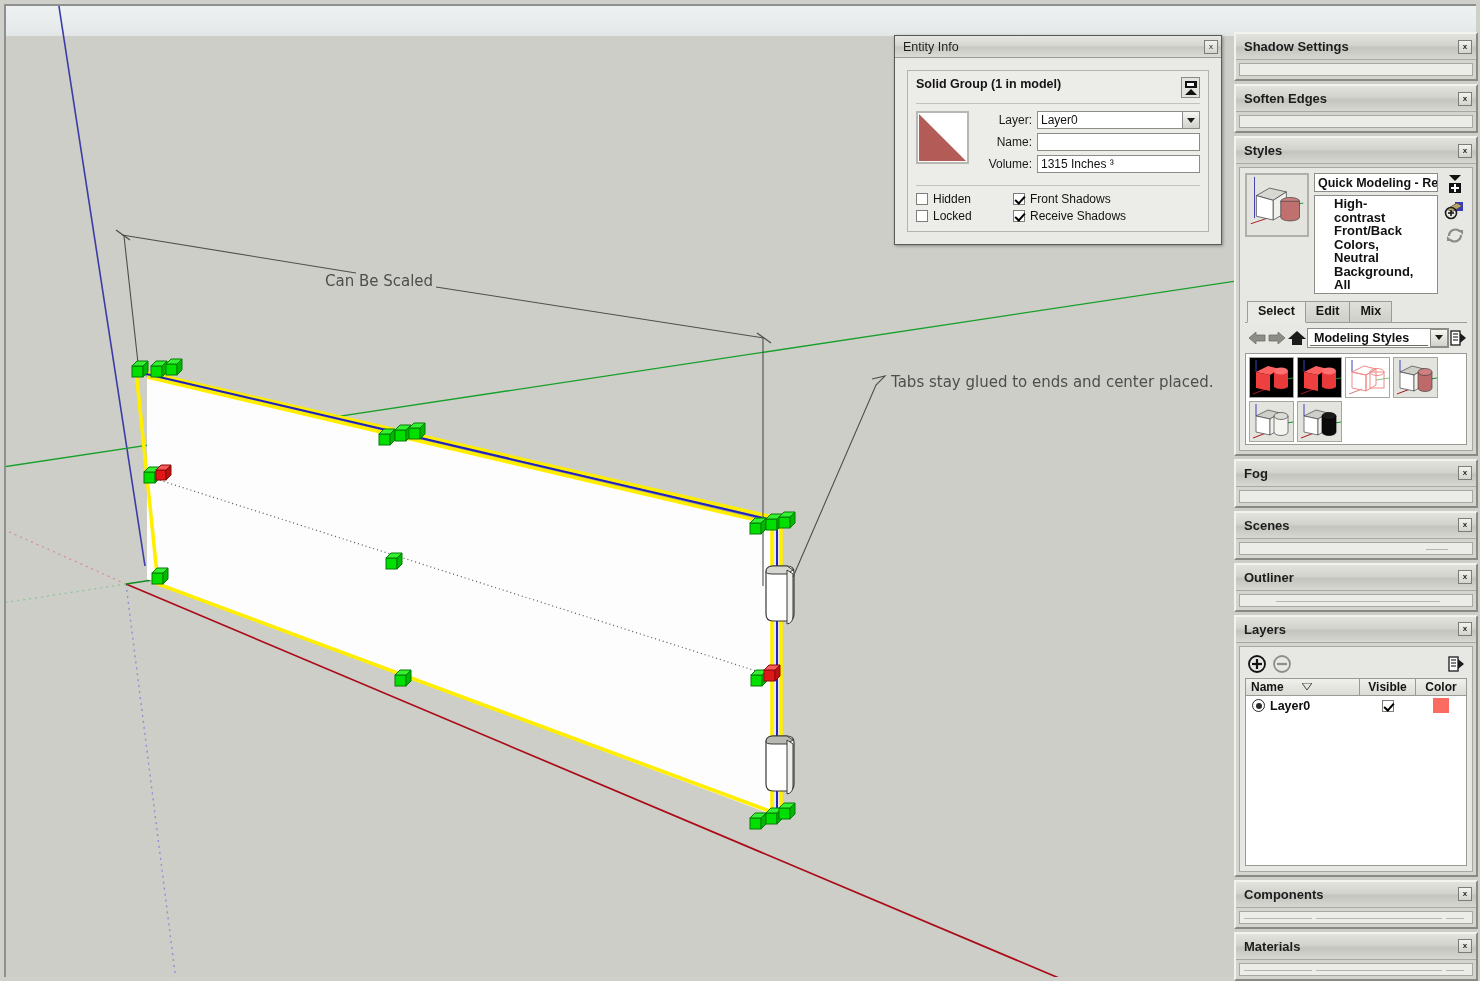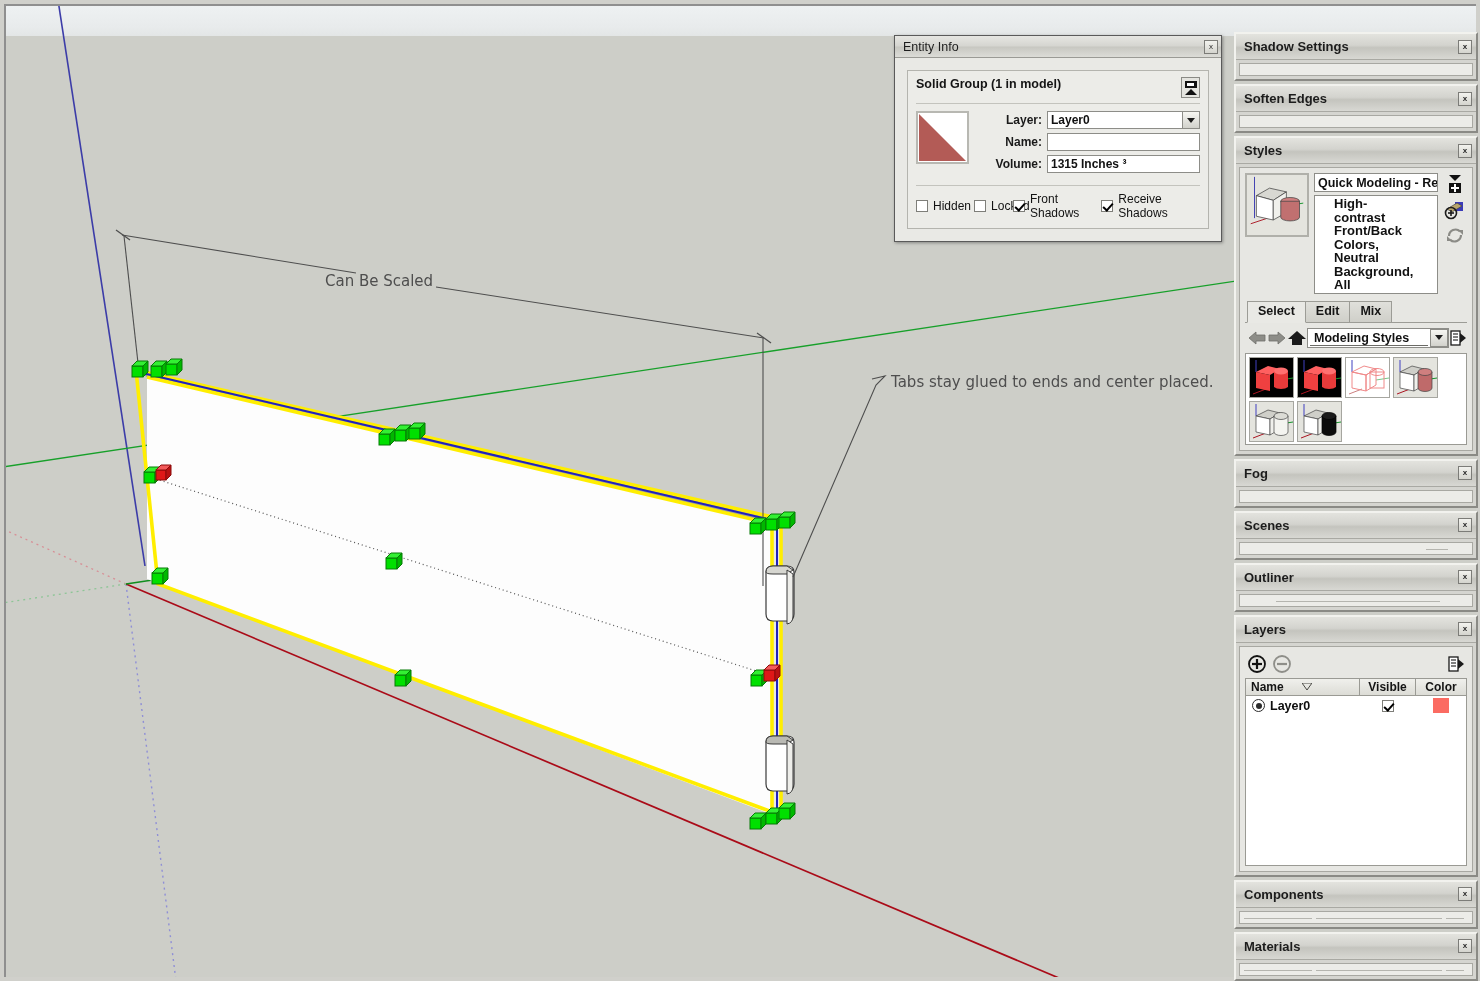--- a/index.html
+++ b/index.html
@@ -101,21 +101,21 @@
     width: 12px; height: 7px; background: #111;
     display: flex; align-items: center; justify-content: center;
   }
   .ei-collapse .bar i { width: 7px; height: 3px; background: #fff; display: block; }
   .ei-collapse .tri {
     width: 0; height: 0;
     border-left: 6px solid transparent;
     border-right: 6px solid transparent;
     border-bottom: 6px solid #111;
   }
-  .ei-main { display: flex; gap: 20px; font-weight: bold; }
+  .ei-main { display: flex; gap: 10px; }
   .ei-swatch {
     width: 53px; height: 53px;
     border: 2px solid #b8b8b2;
     background: #fff;
     padding: 1px;
     flex-shrink: 0;
   }
   .ei-swatch .tri-fill {
     width: 100%; height: 100%;
     background: linear-gradient(to bottom left, #ffffff 0%, #ffffff 49.6%, #b35b56 50.4%, #b35b56 100%);
@@ -152,21 +152,21 @@
     content:""; width:0; height:0;
     border-left: 4px solid transparent;
     border-right: 4px solid transparent;
     border-top: 5px solid #1c1c1c;
   }
   .ei-checks {
     display: flex;
     border-top: 1px solid #c3c3bd;
     margin-top: 8px; padding-top: 6px;
   }
-  .ei-col { display: flex; flex-direction: row; gap: 3px; }
+  .ei-col { display: flex; flex-direction: column; gap: 3px; }
   .ei-col.first { width: 97px; }
   .chk-row { display: flex; align-items: center; gap: 5px; cursor: pointer; }
   .chk {
     width: 12px; height: 12px;
     border: 1px solid #7e7e79;
     background: #fff;
     position: relative; flex-shrink: 0;
   }
   .chk.on::after {
     content: "";

